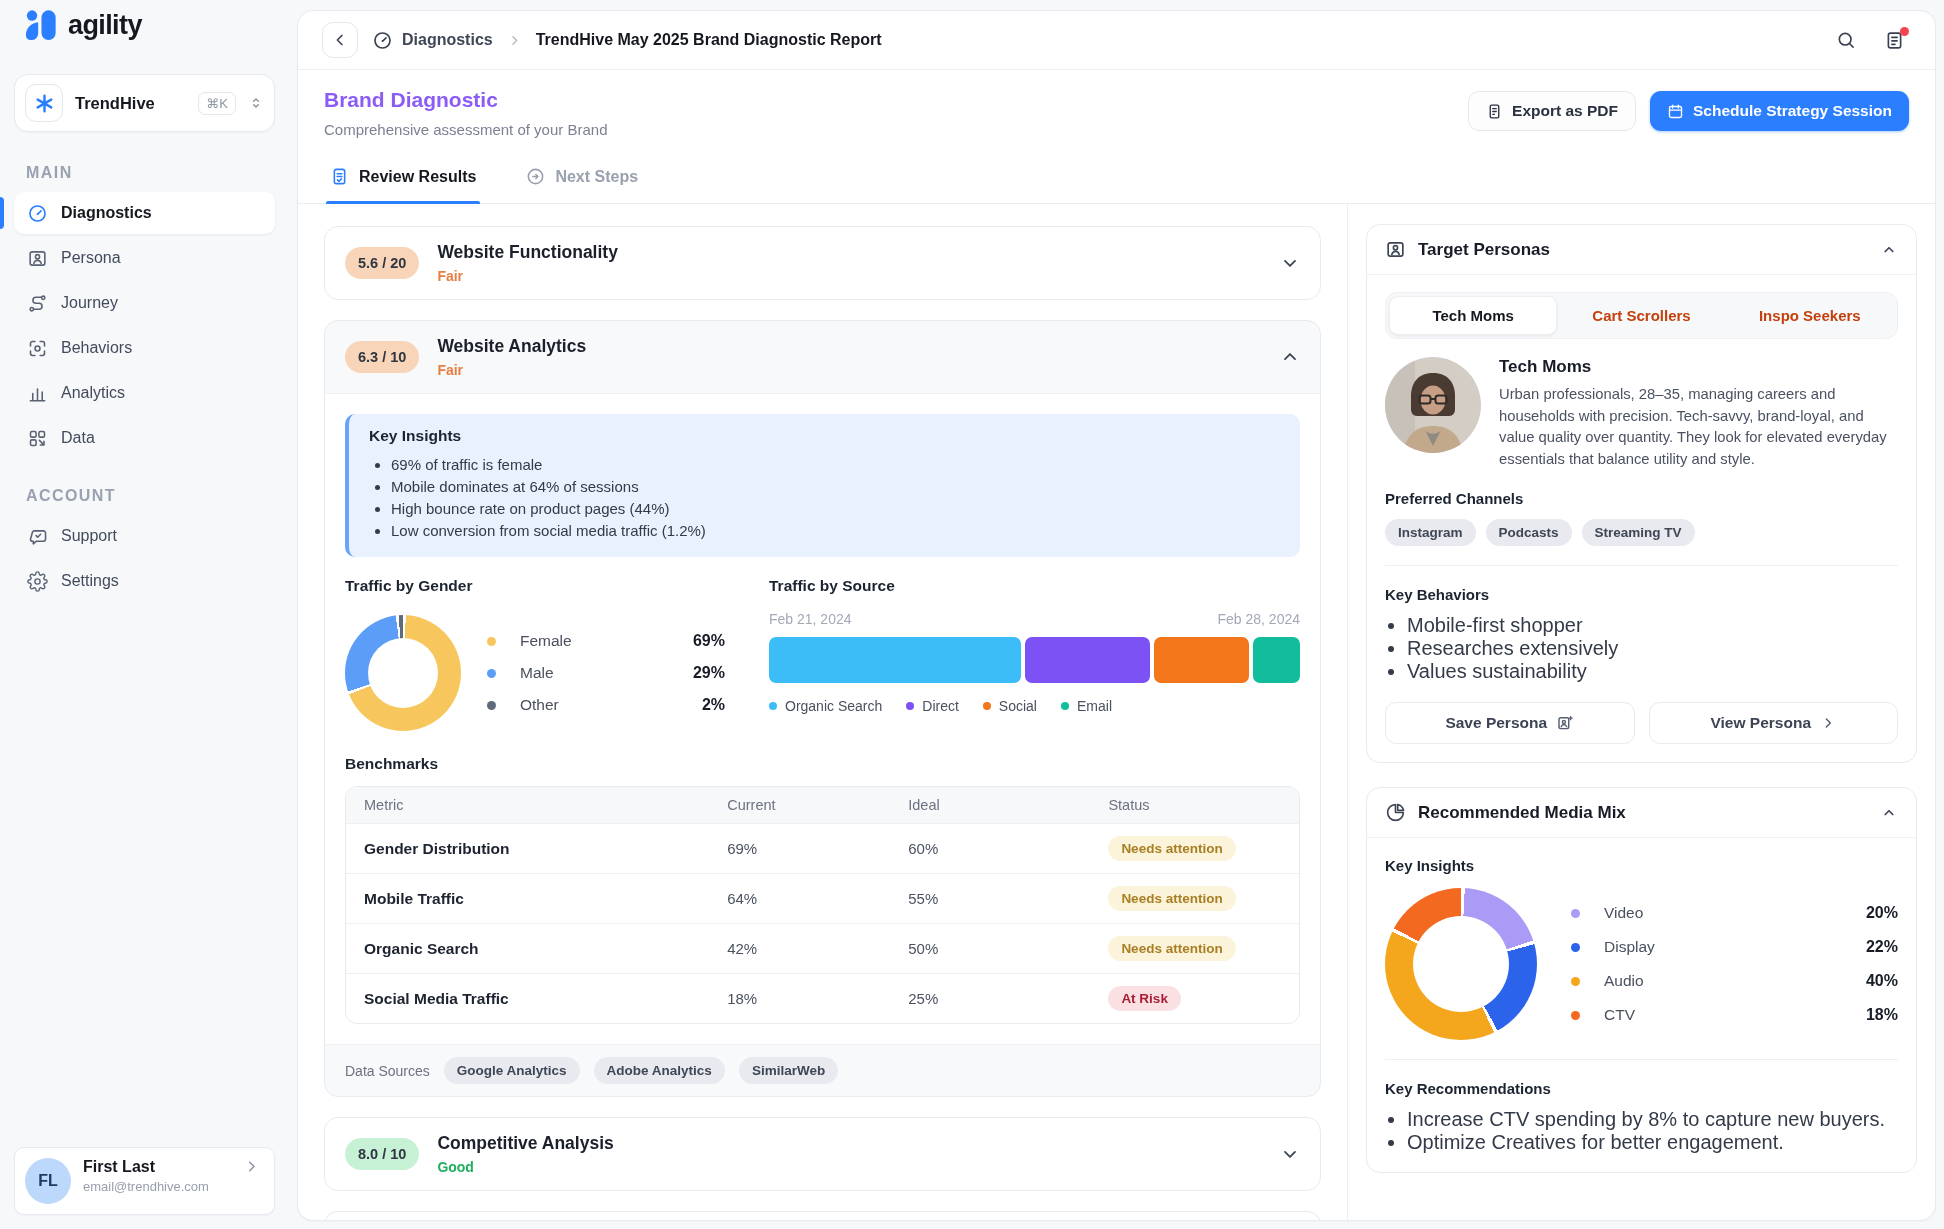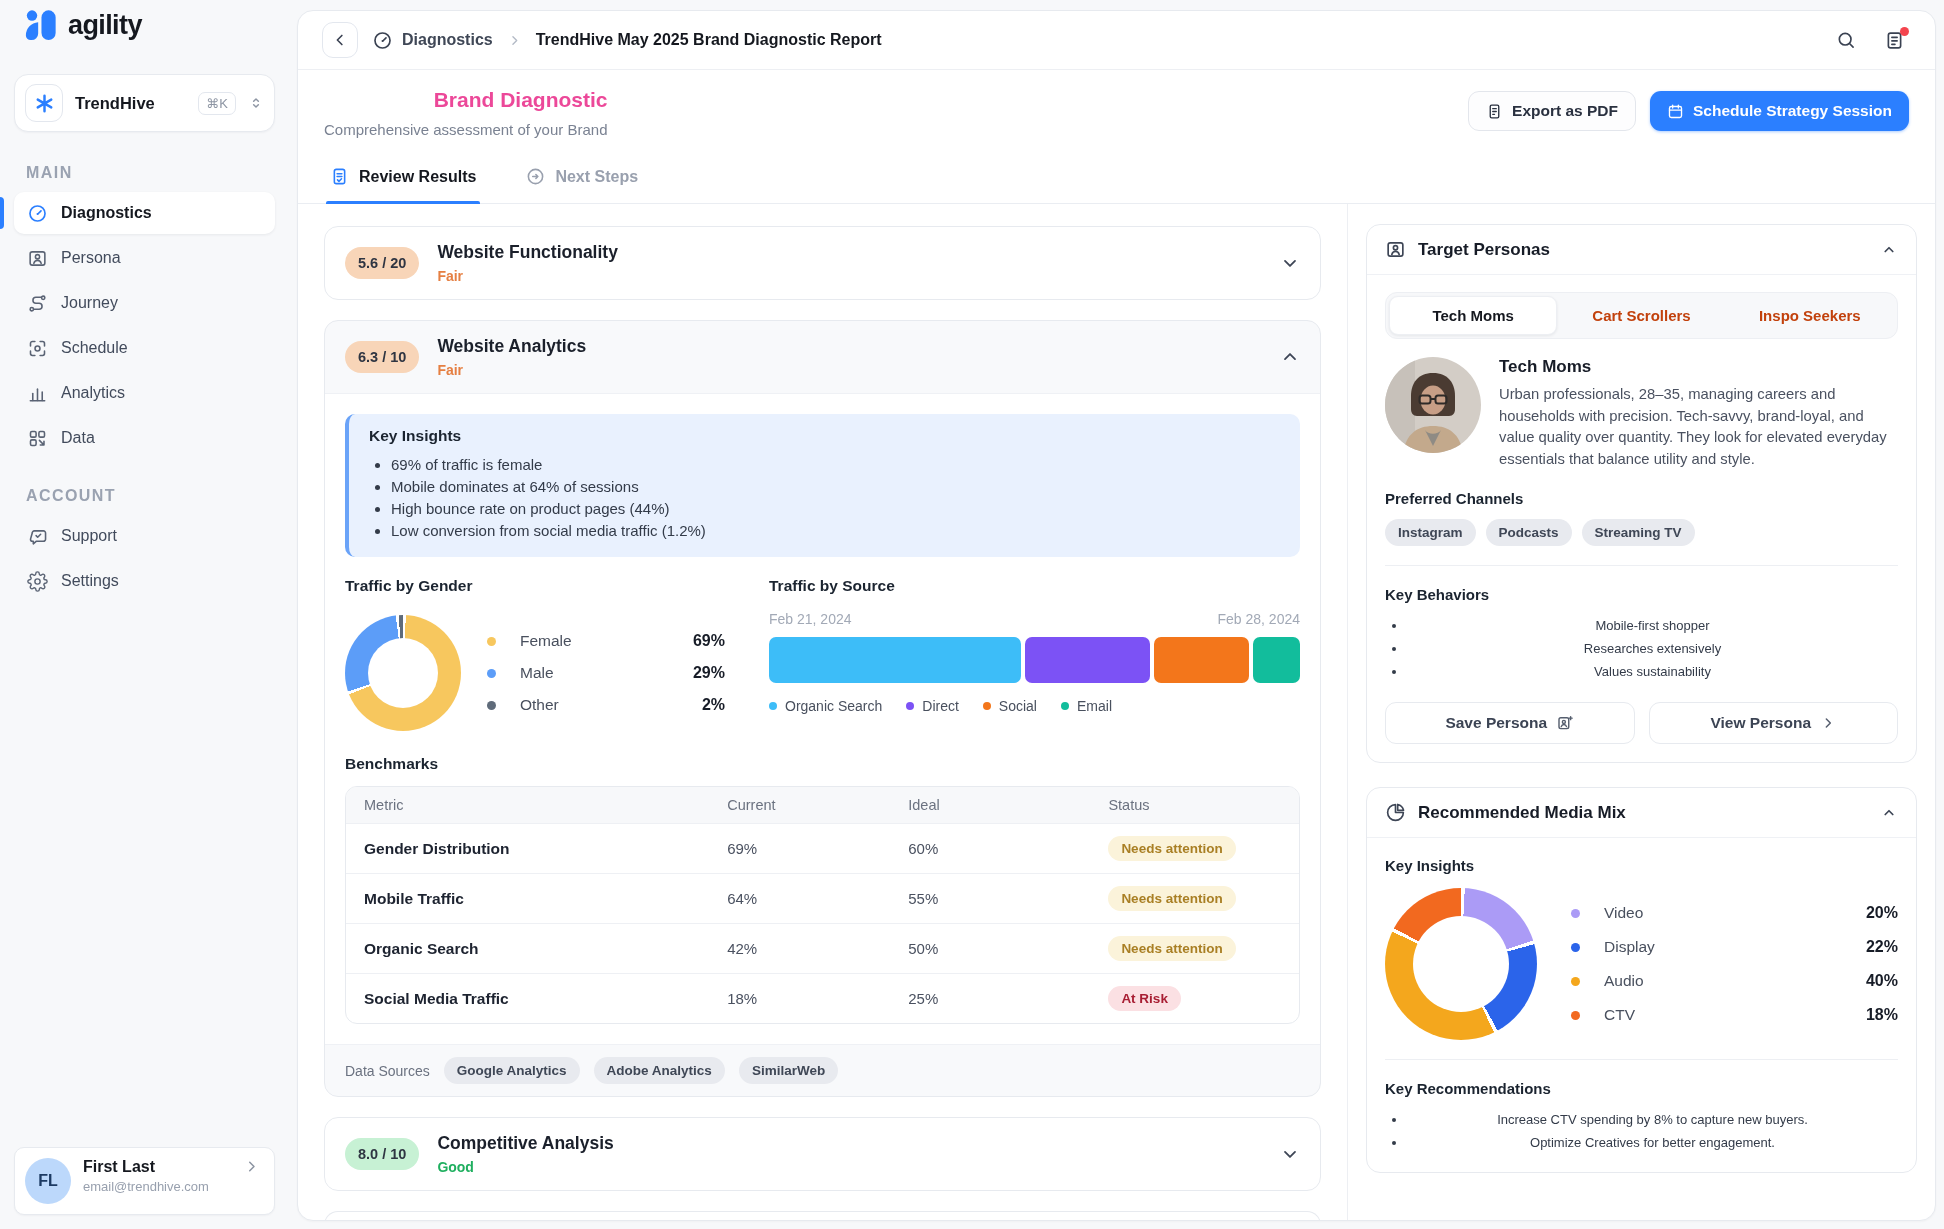--- a/index.html
+++ b/index.html
@@ -42,21 +42,21 @@
   .back-btn { width: 36px; height: 36px; border: 1px solid #e3e7ee; border-radius: 11px; display: flex; align-items: center; justify-content: center; background: #fff; color: #3a4252; cursor: pointer; }
   .crumb { display: flex; align-items: center; gap: 9px; font-size: 16px; font-weight: 600; color: #3f4756; cursor: pointer; }
   .crumb-sep { color: #b3bac6; display: flex; }
   .crumb-page { font-size: 16px; font-weight: 600; color: #15181f; }
   .topbar-spacer { flex: 1; }
   .top-icons { display: flex; align-items: center; gap: 28px; padding-right: 6px; }
   .top-icon { color: #3a4252; position: relative; cursor: pointer; }
   .notif-dot { position: absolute; top: -3px; right: -4px; width: 9px; height: 9px; background: #f4444e; border-radius: 50%; }
 
   .title-row { display: flex; align-items: flex-start; justify-content: space-between; padding: 18px 26px 6px; }
-  .page-title { font-size: 21px; font-weight: 700; color: #ec4899; text-align: right; }
+  .page-title { font-size: 21px; font-weight: 700; color: #8b5cf6; }
   .page-subtitle { font-size: 15px; color: #7a8292; margin-top: 9px; }
   .actions { display: flex; gap: 14px; padding-top: 3px; }
   .btn { display: flex; align-items: center; gap: 9px; border-radius: 11px; padding: 10px 17px; font-size: 15.5px; font-weight: 600; cursor: pointer; font-family: inherit; }
   .btn-secondary { border: 1px solid #e3e6ec; background: #fdfdfe; color: #2a3140; }
   .btn-primary { border: none; background: #2b7fff; color: #fff; box-shadow: 0 1px 3px rgba(43,127,255,.4); }
 
   .tabs-row { display: flex; gap: 42px; padding: 0 28px; border-bottom: 1px solid #eaedf2; margin-top: 8px; }
   .tab { display: flex; align-items: center; gap: 10px; padding: 15px 4px 17px; font-size: 16px; font-weight: 600; color: #99a0ae; position: relative; cursor: pointer; background: none; border: none; font-family: inherit; }
   .tab .t-icon { color: #99a0ae; display: flex; }
   .tab.active { color: #15181f; }
@@ -139,21 +139,21 @@
   .seg-tab.active { background: #fff; color: #15181f; border-color: #edeff3; box-shadow: 0 1px 3px rgba(16,24,40,.08); }
 
   .persona-row { display: flex; gap: 18px; margin-top: 18px; }
   .persona-photo { width: 96px; height: 96px; border-radius: 50%; overflow: hidden; flex-shrink: 0; }
   .persona-name { font-size: 17px; font-weight: 700; color: #171c27; }
   .persona-desc { font-size: 14.8px; color: #4a5160; line-height: 21.5px; margin-top: 7px; }
   .sub-h { font-size: 15px; font-weight: 700; margin-top: 20px; color: #1b2430; }
   .chips-row { display: flex; gap: 10px; margin-top: 12px; }
   .divider { height: 1px; background: #edeff3; margin-top: 19px; }
   .bullets { margin: 11px 0 0; padding-left: 22px; }
-  .bullets li { font-size: 13px; color: #333b49; line-height: 23px; text-align: center; }
+  .bullets li { font-size: 20px; color: #333b49; line-height: 23px; }
   .btn-row { display: flex; gap: 14px; margin-top: 19px; }
   .ghost-btn { flex: 1; display: flex; align-items: center; justify-content: center; gap: 9px; border: 1px solid #e7eaef; border-radius: 11px; padding: 11px 0; font-size: 15.5px; font-weight: 600; color: #3c4454; background: #fff; cursor: pointer; font-family: inherit; }
   .ghost-btn svg { color: #555e6e; }
 
   .mix-flex { display: flex; align-items: center; gap: 34px; margin-top: 14px; }
   .mix-legend { flex: 1; }
   .mix-legend .leg-row { padding: 8px 0; }
 </style>
 </head>
 <body>
@@ -222,21 +222,21 @@
 
         <span class="icon-slot">
           <svg viewBox="0 0 24 24" fill="none" stroke="currentColor" stroke-width="1.8" stroke-linecap="round" stroke-linejoin="round">
             <path d="M4 9V6.2A2.2 2.2 0 0 1 6.2 4H9"></path>
             <path d="M15 4h2.8A2.2 2.2 0 0 1 20 6.2V9"></path>
             <path d="M20 15v2.8a2.2 2.2 0 0 1-2.2 2.2H15"></path>
             <path d="M9 20H6.2A2.2 2.2 0 0 1 4 17.8V15"></path>
             <circle cx="12" cy="12" r="2.8"></circle>
           </svg>
         </span>
-        <span>Schedule</span>
+        <span>Behaviors</span>
       </div>
       <div class="nav-item">
 
         <span class="icon-slot">
           <svg viewBox="0 0 24 24" fill="none" stroke="currentColor" stroke-width="1.8" stroke-linecap="round" stroke-linejoin="round">
             <path d="M3.8 20.2h16.4"></path>
             <path d="M6.6 20V12"></path>
             <path d="M12 20V7"></path>
             <path d="M17.4 20v-9.6"></path>
           </svg>

